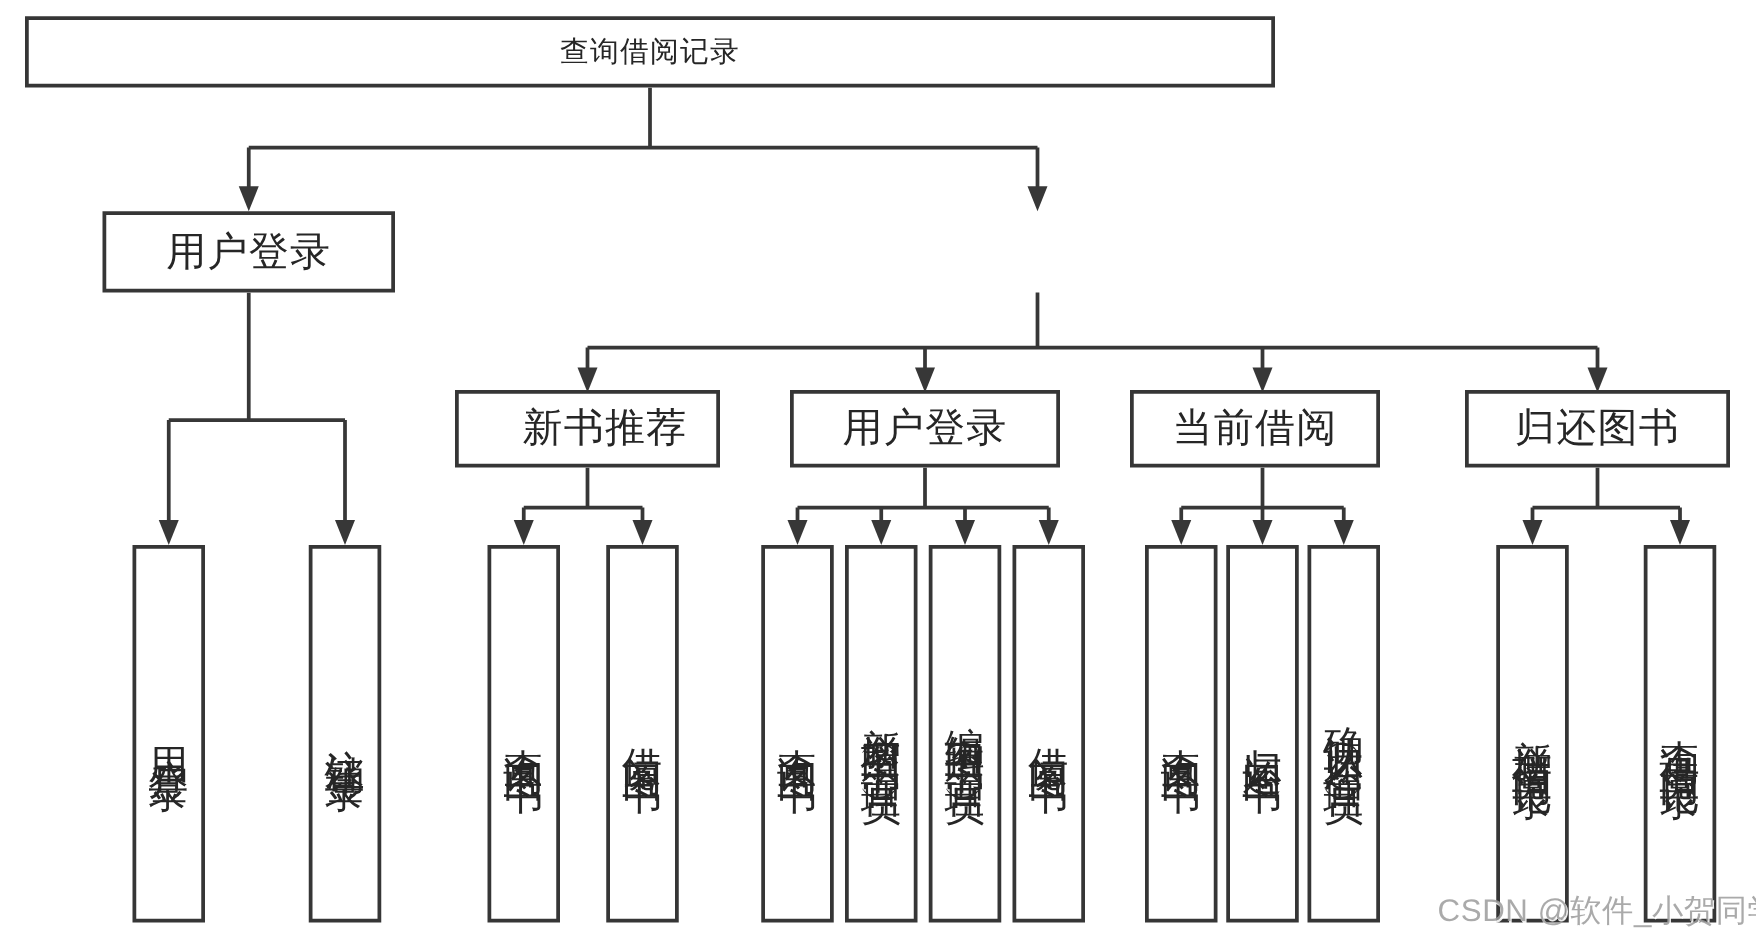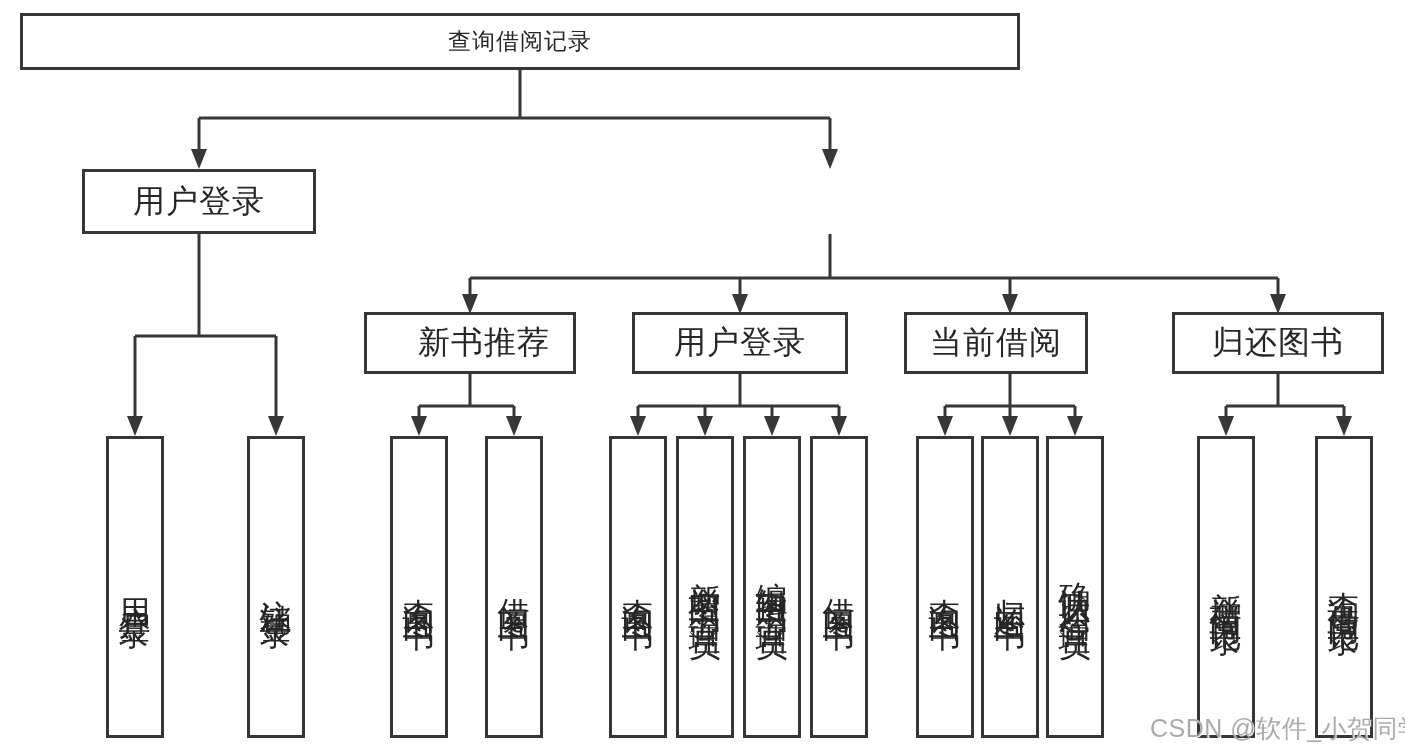--- a/index.html
+++ b/index.html
@@ -146,21 +146,21 @@
       <polygon points="1336,416 1352,416 1344,436"></polygon>
     </g>
   </svg>
 
   <div class="box root" style="left:20px; top:13px; width:1000px; height:57px;">查询借阅记录</div>
 
   <div class="box" style="left:82px; top:169px; width:234px; height:65px;">用户登录</div>
 
   <div class="box" style="left:364px; top:312px; width:212px; height:62px;padding-left:28px;">新书推荐</div>
   <div class="box" style="left:632px; top:312px; width:216px; height:62px;">用户登录</div>
-  <div class="box" style="left:904px; top:312px; width:184px; height:62px;">当前借阅</div>
+  <div class="box" style="left:904px; top:312px; width:200px; height:62px;">当前借阅</div>
   <div class="box" style="left:1172px; top:312px; width:212px; height:62px;">归还图书</div>
 
   <div class="box leaf" style="left:106px; top:436px; width:58px; height:302px;">用户登录</div>
   <div class="box leaf" style="left:247px; top:436px; width:58px; height:302px;">注销登录</div>
 
   <div class="box leaf" style="left:390px; top:436px; width:58px; height:302px;">查询图书</div>
   <div class="box leaf" style="left:485px; top:436px; width:58px; height:302px;">借阅图书</div>
 
   <div class="box leaf" style="left:609px; top:436px; width:58px; height:302px;">查询图书</div>
   <div class="box leaf" style="left:676px; top:436px; width:58px; height:302px;">新增图书（管理员）</div>

